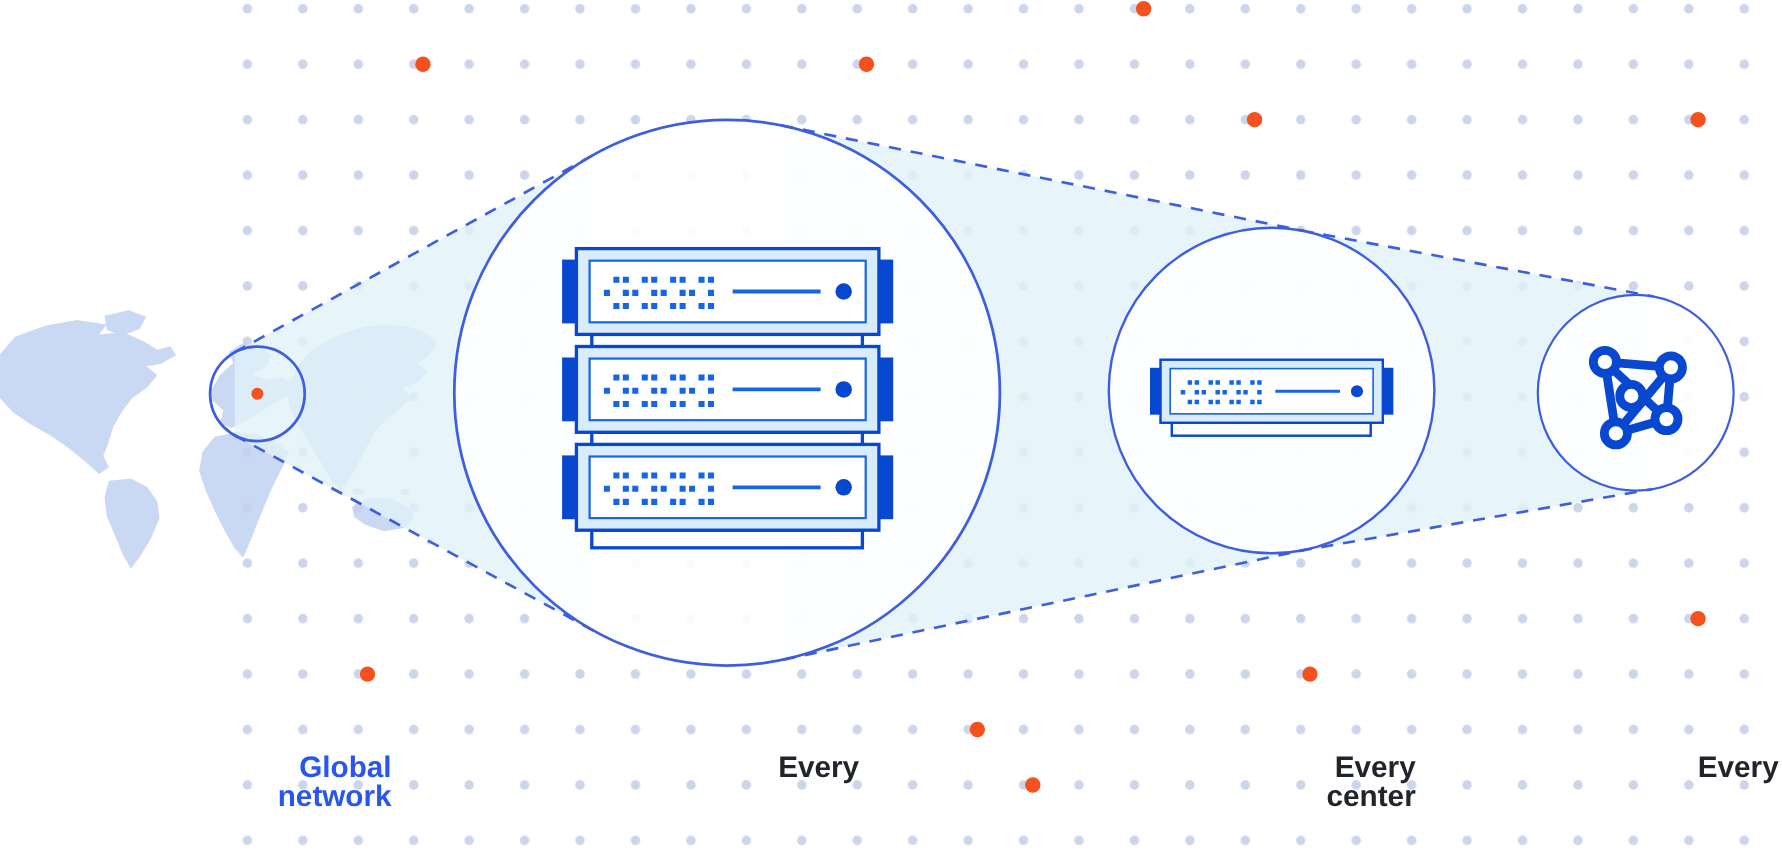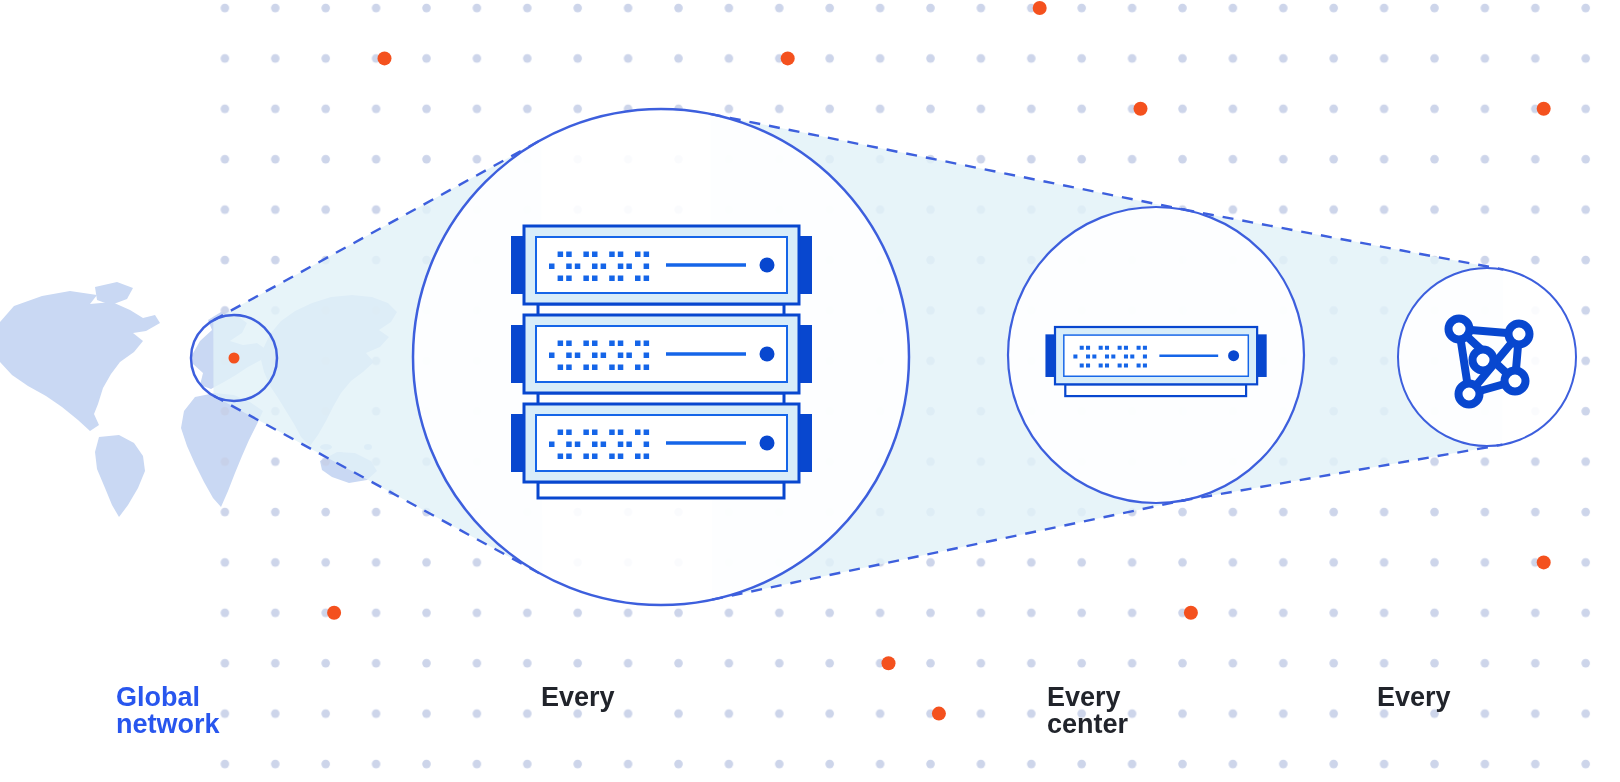--- a/index.html
+++ b/index.html
@@ -35,21 +35,21 @@
   .srv-stand{fill:#ffffff;stroke:var(--deep-blue);stroke-width:3;}
   .srv-panel{fill:#ffffff;stroke:var(--bright-blue);stroke-width:2;}
   .sq{fill:var(--bright-blue);}
   .lin{stroke:var(--bright-blue);stroke-width:3.5;}
   .dotc{fill:var(--deep-blue);}
   .mesh{stroke:var(--deep-blue);stroke-width:8;fill:none;stroke-linecap:round;}
   .node{fill:#ffffff;stroke:var(--deep-blue);stroke-width:8;}
 
   
   .lbl{
-    position:absolute;top:684px;width:240px;text-align:left;
+    position:absolute;top:684px;width:240px;text-align:right;
     font-weight:700;font-size:27px;line-height:27px;color:var(--label-dark);
   }
   .lbl span{display:block;}
   .lbl.blue{color:var(--label-blue);}
   .lbl-global{left:116px;}
   .lbl-datacenter{left:541px;}
   .lbl-server{left:1047px;}
   .lbl-service{left:1377px;}
 </style>
 </head>

